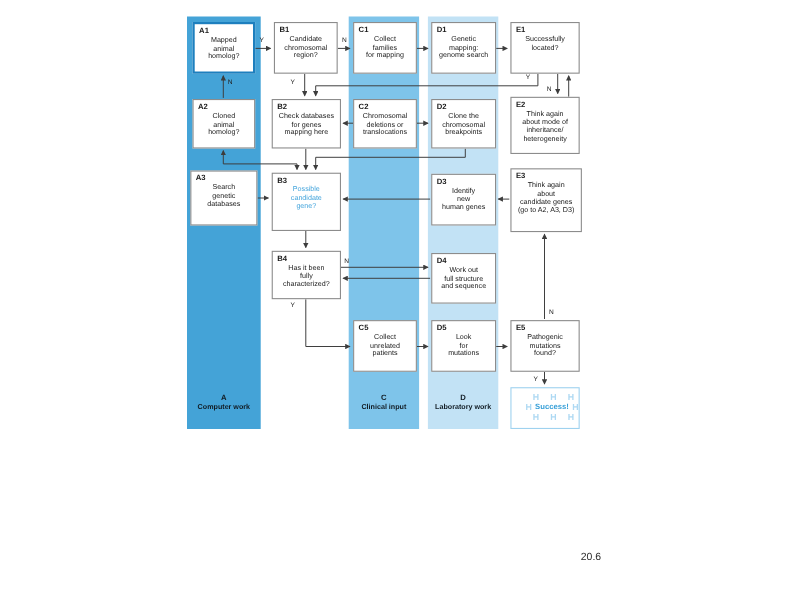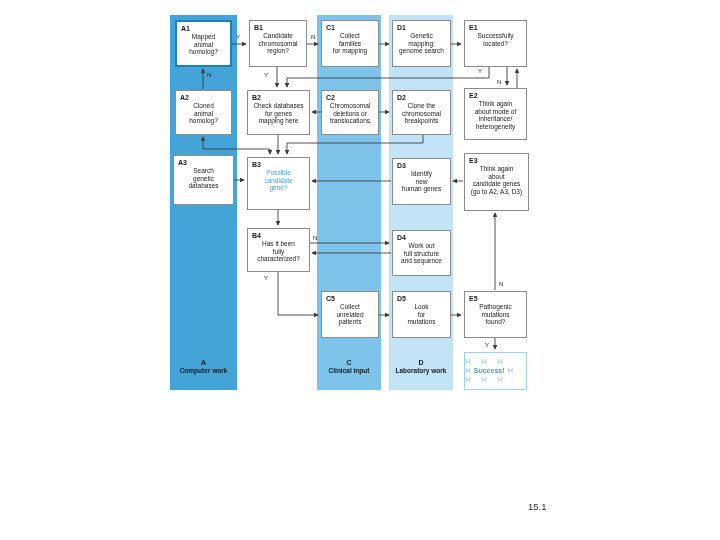--- a/index.html
+++ b/index.html
@@ -22,21 +22,21 @@
     font-size:6.5px;line-height:7.6px;white-space:pre-line;
   }
   .box-text.blue{color:#45a5dc;}
   .edge-label{position:absolute;font-size:6px;color:#222;line-height:6px;}
   .col-label{position:absolute;text-align:center;color:#111c24;}
   .col-id{display:block;font-size:7px;font-weight:bold;line-height:8px;}
   .col-name{display:block;font-size:6.5px;font-weight:bold;line-height:8px;}
   .success{
     position:absolute;left:464px;top:352px;width:63px;height:38px;box-sizing:border-box;
     border:1.5px solid #9fd2ef;background:#ffffff;display:flex;flex-direction:column;
-    justify-content:center;align-items:flex-start;gap:1px;
+    justify-content:center;align-items:flex-end;gap:1px;
   }
   .h-row{font-size:8px;font-weight:bold;color:#aed9f3;letter-spacing:4px;line-height:8px;}
   .h-mid{display:flex;align-items:center;gap:3px;line-height:8px;}
   .h-side{font-size:8px;font-weight:bold;color:#aed9f3;}
   .success-title{font-size:7px;font-weight:bold;color:#38a0d8;}
   .fig-number{position:absolute;left:528px;top:501px;font-size:9.5px;color:#2a2a2a;}
 </style>
 </head>
 <body>
 
@@ -228,15 +228,15 @@
   <div class="success">
     <span class="h-row">H H H</span>
     <span class="h-mid">
       <span class="h-side">H</span>
       <span class="success-title">Success!</span>
       <span class="h-side">H</span>
     </span>
     <span class="h-row">H H H</span>
   </div>
 
-  <span class="fig-number">15.1</span>
+  <span class="fig-number">20.6</span>
 
 </div>
 
 </body></html>

